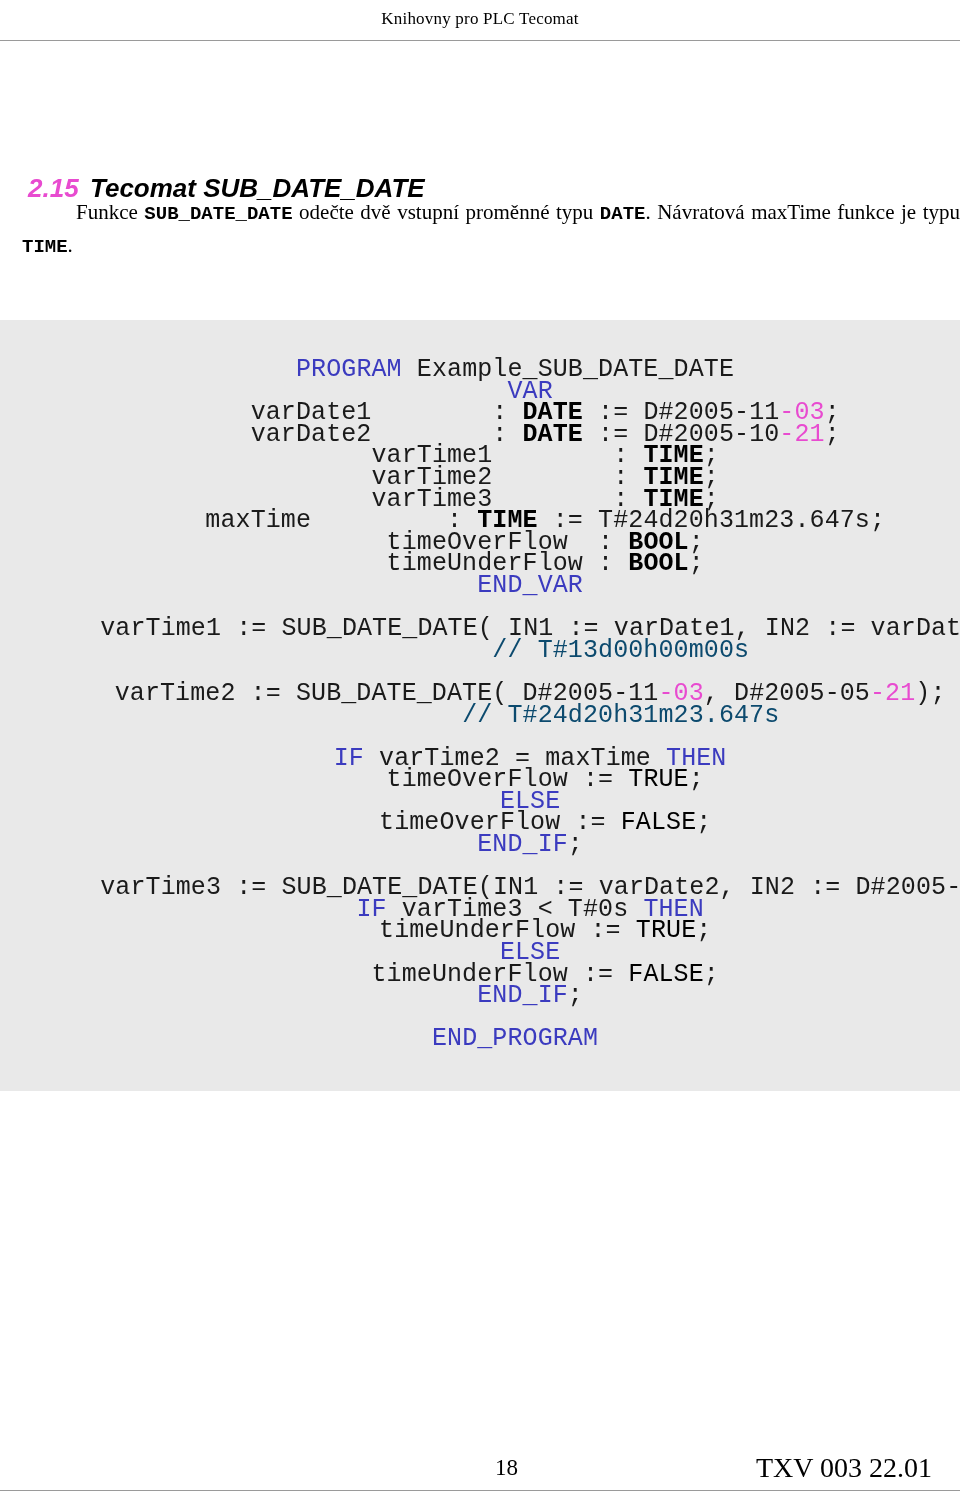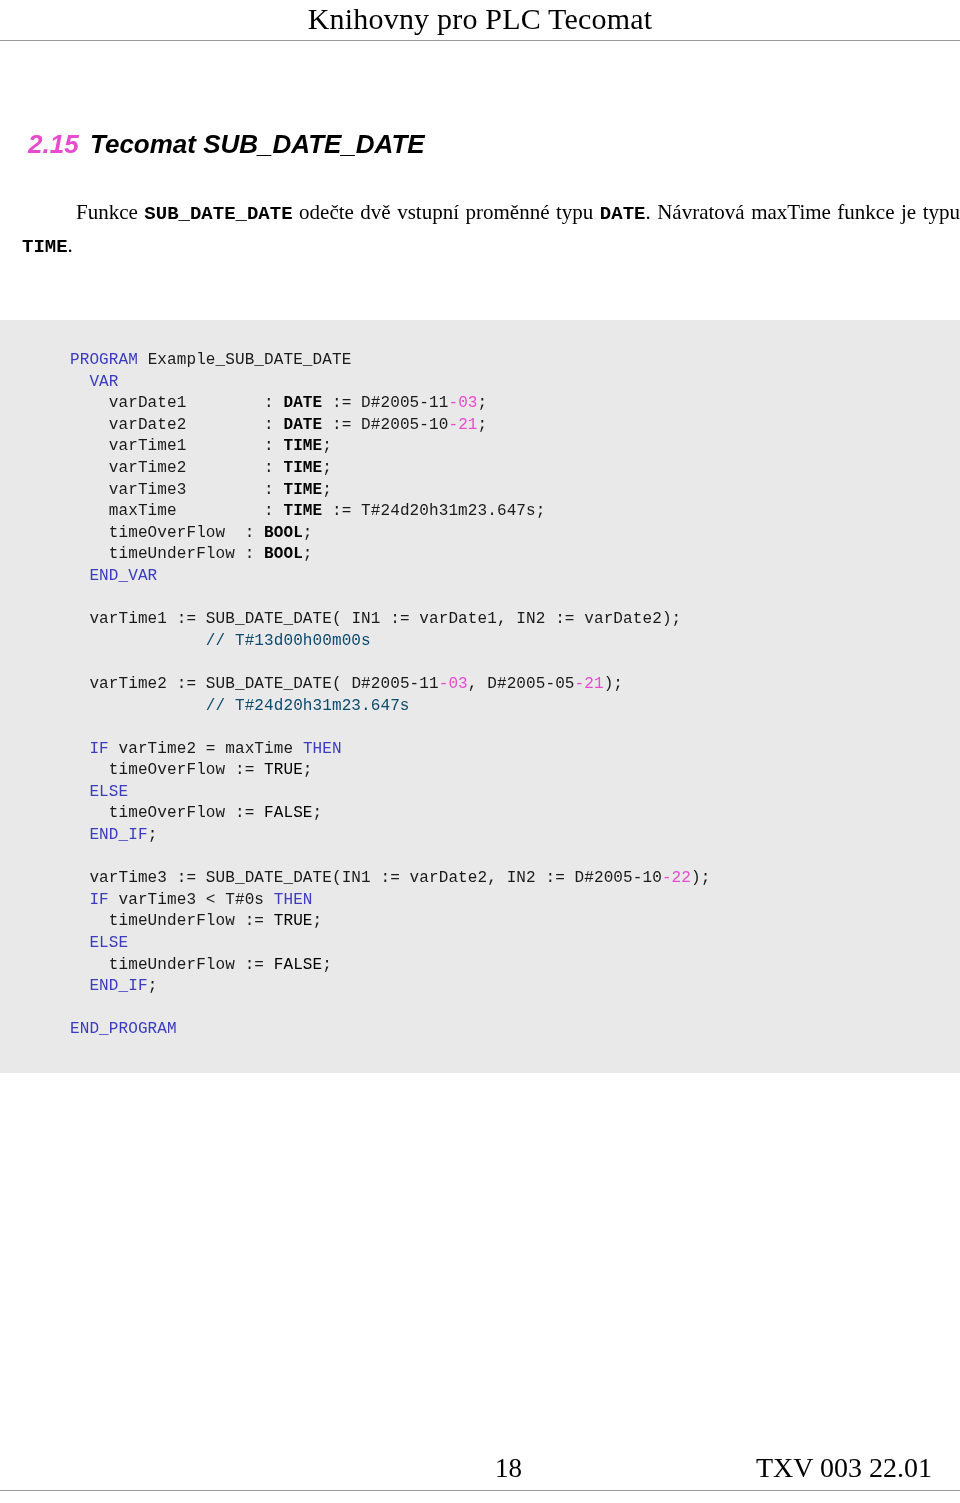--- a/index.html
+++ b/index.html
@@ -23,21 +23,21 @@
     left: 0;
     width: 960px;
     height: 42px;
   }
   .page-header .hdr-text {
     position: absolute;
     top: 4px;
     left: 0;
     width: 960px;
     text-align: center;
-    font-size: 30px;
+    font-size: 17px;
     line-height: 30px;
     font-family: "Liberation Serif", "DejaVu Serif", serif;
     letter-spacing: 0.2px;
   }
   .page-header .hdr-rule {
     position: absolute;
     top: 40px;
     left: 0;
     width: 960px;
     height: 1px;
@@ -53,20 +53,21 @@
     font-family: "Liberation Sans", "DejaVu Sans", sans-serif;
     font-weight: bold;
     font-style: italic;
     font-size: 26px;
     line-height: 34px;
     white-space: nowrap;
   }
   .section-heading .num {
     display: inline-block;
     min-width: 62px;
+    margin-top: 44px;
   }
 
   
   .intro {
     position: absolute;
     top: 176px;
     left: 22px;
     width: 938px;
     font-size: 21px;
     line-height: 31px;
@@ -86,26 +87,27 @@
     position: absolute;
     top: 320px;
     left: 0;
     width: 960px;
     background: #e9e9e9;
     padding: 14px 0 16px 0;
     box-sizing: border-box;
   }
   .code-lines {
     font-family: "Liberation Mono", "DejaVu Sans Mono", monospace;
-    font-size: 16px;
+    font-size: 25px;
     line-height: 21.6px;
     color: #1a1a1a;
     padding-left: 70px;
     white-space: pre;
     letter-spacing: 0.1px;
+    text-align: center;
   }
   .code-lines .ln { display: block; height: 21.6px; }
   .code-lines .ln.blank { height: 21.6px; }
 
   
   .kw   { color: #3b3bbf; }          
   .typ  { color: #000000; font-weight: bold; }  
   .num  { color: #e84bd0; }          
   .cmt  { color: #0c4a6e; }          
   .lit  { color: #000000; }          
@@ -124,21 +126,21 @@
     top: 38px;
     left: 0;
     width: 960px;
     height: 1px;
     background: #9a9a9a;
   }
   .page-footer .ftr-page {
     position: absolute;
     top: 0;
     left: 495px;
-    font-size: 27px;
+    font-size: 23px;
     line-height: 32px;
   }
   .page-footer .ftr-doc {
     position: absolute;
     top: 0;
     right: 28px;
     font-size: 28px;
     line-height: 32px;
   }
 </style>

